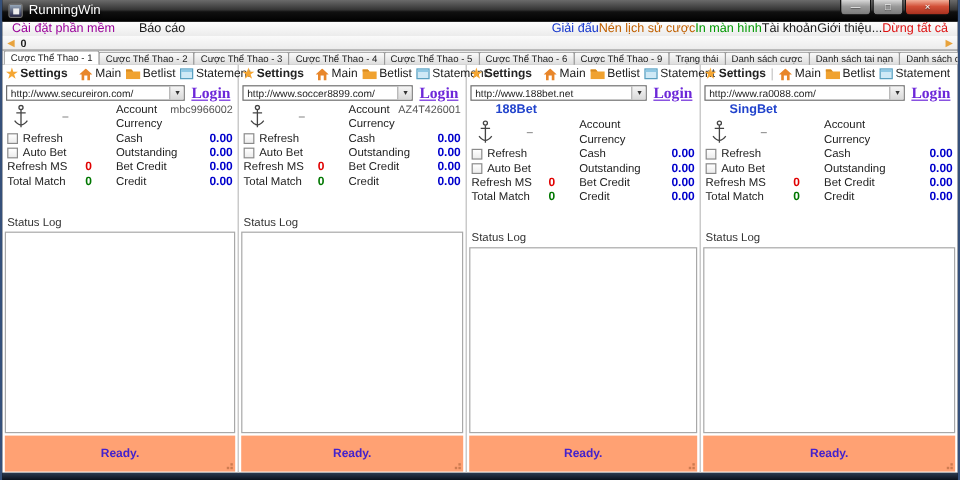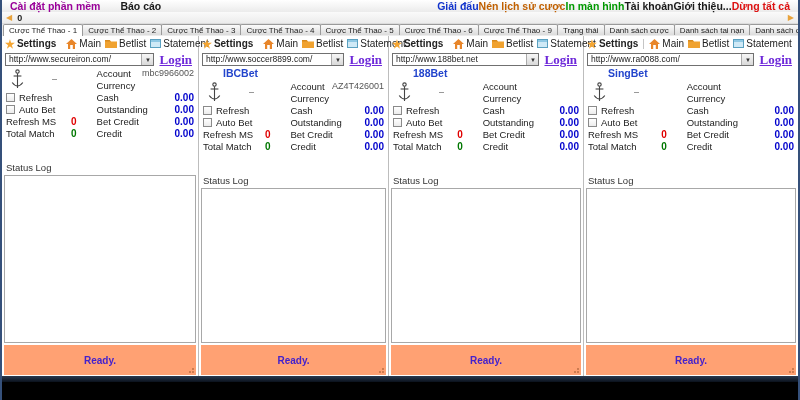--- a/index.html
+++ b/index.html
@@ -16,34 +16,34 @@
   .app-icon::after{content:"";position:absolute;left:3px;top:3px;width:5px;height:5px;background:#eee;}
   .title-text{color:#fff;font-size:11px;text-shadow:0 1px 2px #000;}
   .winbtns{position:absolute;top:0;right:6px;display:flex;gap:1px;}
   .wbtn{width:26px;height:13px;border:1px solid #111;border-top:none;border-radius:0 0 4px 4px;
     background:linear-gradient(#d8d8d8,#9a9a9a 45%,#7a7a7a);color:#fff;font-size:8px;
     line-height:12px;text-align:center;text-shadow:0 1px 1px #333;cursor:default;}
   .wbtn.close{width:38px;background:linear-gradient(#f2b09a,#d25038 45%,#a8301e);}
 
   
   .menubar{height:12px;background:linear-gradient(#ffffff,#ebebeb);display:flex;
-    align-items:center;padding:0 8px;font-size:10.5px;font-weight:bold;}
+    align-items:center;padding:0 8px;font-size:10.5px;font-weight:normal;}
   .menu-left{display:flex;gap:20px;}
   .menu-right{margin-left:auto;display:flex;}
   .menu-item{white-space:nowrap;cursor:default;}
 
   
   .subtoolbar{height:12px;background:linear-gradient(#fafafa,#ececec);display:flex;
     align-items:center;padding:0 4px;gap:5px;border-bottom:1px solid #dcdcdc;}
   .scroll-arrow{font-size:8px;color:#e8a33d;line-height:10px;cursor:default;}
   .counter{font-size:9px;font-weight:bold;color:#222;}
   .sub-spacer{flex:1;}
 
   
-  .tabstrip{height:12px;background:#ececec;display:flex;
+  .tabstrip{height:12px;background:#ececec;display:flex;align-items:flex-end;
     padding-left:1px;overflow:hidden;white-space:nowrap;}
   .tab{height:11px;line-height:11px;padding:0 5px;font-size:8px;color:#222;
     background:linear-gradient(#fbfbfb,#dcdcdc);border:1px solid #9a9a9a;border-bottom:none;
     border-radius:2px 2px 0 0;margin-right:-1px;flex:0 0 auto;cursor:default;}
   .tab.active{background:#fff;height:12px;line-height:12px;position:relative;z-index:2;}
 
   
   .content{display:flex;height:340px;background:#fff;}
   .panel{display:flex;flex-direction:column;padding:1px 2px 1px;height:100%;}
   .panel:nth-of-type(1){width:197px;border-right:1px solid #bdbdbd;}
@@ -56,21 +56,21 @@
   .titem{display:flex;align-items:center;gap:2px;cursor:default;white-space:nowrap;}
   .titem.settings{font-weight:bold;}
   .tsep{width:1px;height:10px;background:#c5c5c5;margin:0 1px;}
   .star-icon{color:#f5a632;font-size:11px;line-height:10px;}
   .stmt-icon{width:11px;height:9px;border:1px solid #5aa0c0;background:#cfe9f6;
     display:inline-block;position:relative;}
   .stmt-icon::before{content:"";position:absolute;left:0;top:0;right:0;height:2px;background:#8fc8e4;}
 
   .urlrow{display:flex;align-items:center;gap:5px;height:15px;padding:0 1px;margin-top:1px;}
   .combo{flex:1;height:13px;border:1px solid #707070;background:#fff;display:flex;
-    overflow:hidden;}
+    align-items:center;overflow:hidden;}
   .combo-text{font-size:8.5px;color:#222;padding:0 3px;white-space:nowrap;overflow:hidden;flex:1;}
   .combo-btn{width:12px;height:100%;border-left:1px solid #aaa;
     background:linear-gradient(#f6f6f6,#d9d9d9);display:flex;align-items:center;
     justify-content:center;font-size:6px;color:#333;}
   .login{font-family:"Liberation Serif",serif;font-weight:bold;font-size:13px;
     color:#6d28d9;text-decoration:underline;padding-right:3px;cursor:pointer;white-space:nowrap;}
 
   .sitename{color:#2244cc;font-weight:bold;font-size:10.5px;padding-left:22px;height:13px;}
 
   .details{display:flex;font-size:9.5px;padding:0 2px;}
@@ -97,20 +97,29 @@
     box-shadow:-3px 0 #cd7b50,0 -3px #cd7b50;}
 
   .bottomborder{height:6px;background:linear-gradient(#2b3a50,#0a111c);}
   svg{display:block;}
 </style>
 </head>
 <body>
 
 <div class="window">
 
+  <div class="titlebar">
+    <span class="app-icon"></span>
+    <span class="title-text">RunningWin</span>
+    <div class="winbtns">
+      <span class="wbtn">—</span>
+      <span class="wbtn">□</span>
+      <span class="wbtn close">×</span>
+    </div>
+  </div>
 
   <div class="menubar">
     <div class="menu-left">
         <span class="menu-item" style="color: rgb(153, 0, 153);">Cài đặt phần mềm</span>
         <span class="menu-item" style="color: rgb(26, 26, 26);">Báo cáo</span>
       </div>
     <div class="menu-right">
         <span class="menu-item" style="color: rgb(17, 51, 204);">Giải đấu</span>
         <span class="menu-item" style="color: rgb(192, 96, 0);">Nén lịch sử cược</span>
         <span class="menu-item" style="color: rgb(0, 153, 0);">In màn hình</span>
@@ -278,21 +287,20 @@
     </div>
 
     <div class="urlrow">
       <div class="combo">
         <span class="combo-text">http://www.soccer8899.com/</span>
         <span class="combo-btn">▼</span>
       </div>
       <span class="login">Login</span>
     </div>
 
-    <div class="sitename">IBCBet</div>
 
     <div class="details">
       <div class="dleft">
         <div class="anchor-row">
           <span>
                 <svg width="13" height="21" viewBox="0 0 13 21">
                   <circle cx="6.5" cy="2.6" r="1.7" fill="none" stroke="#444" stroke-width="1.1"></circle>
                   <line x1="6.5" y1="4.3" x2="6.5" y2="19" stroke="#444" stroke-width="1.1"></line>
                   <line x1="2.6" y1="7" x2="10.4" y2="7" stroke="#444" stroke-width="1.1"></line>
                   <path d="M1.2 13.5 Q6.5 20.5 11.8 13.5" fill="none" stroke="#444" stroke-width="1.1"></path>

